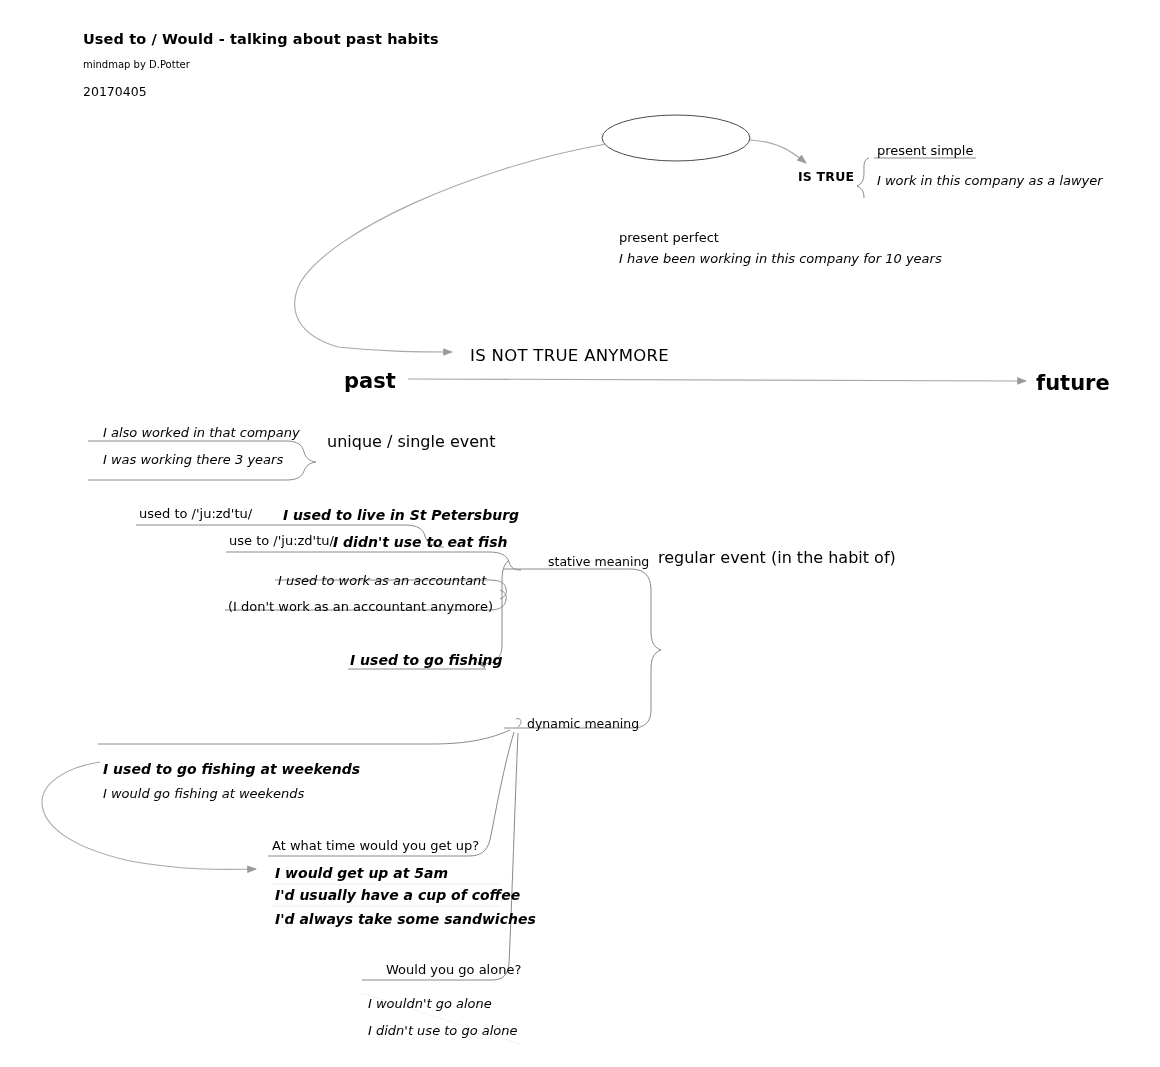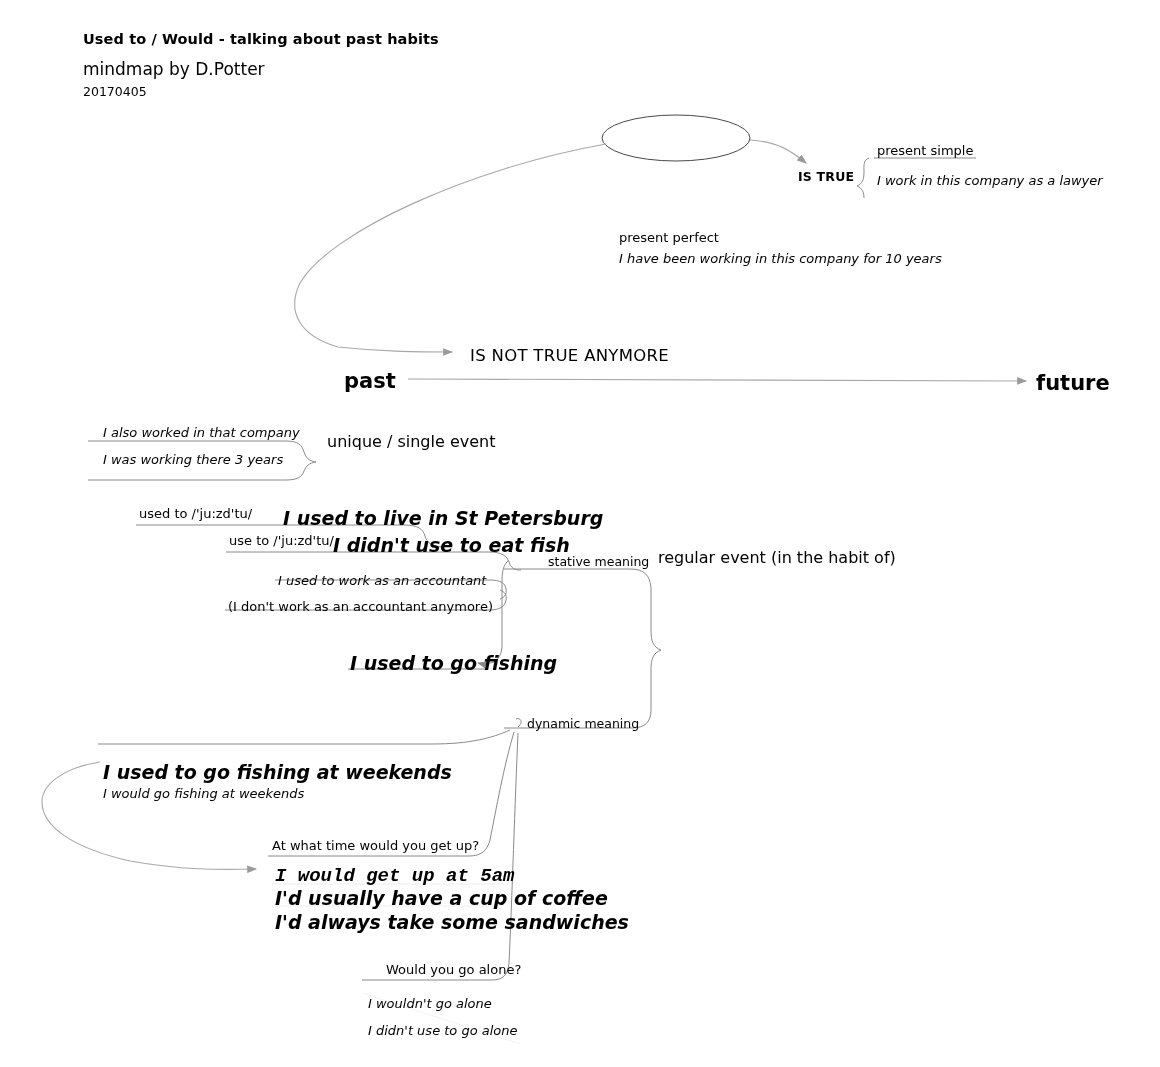--- a/index.html
+++ b/index.html
@@ -7,37 +7,37 @@
     width:1160px;height:1067px;position:relative;overflow:hidden;
     font-family:"DejaVu Sans","Liberation Sans",sans-serif;
     color:#000;
   }
   #canvas{position:absolute;left:0;top:0;width:1160px;height:1067px;}
   svg.links{position:absolute;left:0;top:0;width:1160px;height:1067px;pointer-events:none;}
   .node{position:absolute;white-space:nowrap;}
 
   
   .h-title{font-size:14.5px;font-weight:bold;letter-spacing:.1px;}
-  .h-sub{font-size:17px;}
+  .h-sub{font-size:10px;}
   .h-date{font-size:12.5px;}
 
   
   .ellipse-label{
     font-size:21px;letter-spacing:.5px;
     display:flex;align-items:center;justify-content:center;
     width:148px;height:46px;
   }
 
   .bold-cap-lg{font-size:16.5px;font-weight:normal;letter-spacing:.3px;}
   .bold-cap-sm{font-size:12.5px;font-weight:bold;letter-spacing:.2px;}
   .time-label{font-size:21px;font-weight:bold;}
 
   .hdr-plain{font-size:13px;}
   .ex-italic{font-size:13px;font-style:italic;}
-  .ex-bolditalic{font-size:19px;font-style:italic;font-weight:bold;}
+  .ex-bolditalic{font-size:14px;font-style:italic;font-weight:bold;}
   .branch-big{font-size:16px;}
   .branch-mid{font-size:12.5px;}
   .plain-sm{font-size:13px;}
   .plain-13{font-size:13px;}
 </style>
 </head>
 <body>
 
 <div id="canvas">
 
@@ -123,21 +123,21 @@
   <div class="node ex-italic" style="left:278px;top:573px;">I used to work as an accountant</div>
   <div class="node plain-13" style="left:228px;top:599px;">(I don't work as an accountant anymore)</div>
 
   <div class="node ex-bolditalic" style="left:350px;top:652px;">I used to go fishing</div>
   <div class="node branch-mid" style="left:527px;top:716px;">dynamic meaning</div>
 
   <div class="node ex-bolditalic" style="left:103px;top:761px;">I used to go fishing at weekends</div>
   <div class="node ex-italic" style="left:103px;top:786px;">I would go fishing at weekends</div>
 
   <div class="node plain-13" style="left:272px;top:838px;">At what time would you get up?</div>
-  <div class="node ex-bolditalic" style="left:275px;top:865px;font-family:Liberation Mono, monospace;">I would get up at 5am</div>
+  <div class="node ex-bolditalic" style="left:275px;top:865px;">I would get up at 5am</div>
   <div class="node ex-bolditalic" style="left:275px;top:887px;">I'd usually have a cup of coffee</div>
   <div class="node ex-bolditalic" style="left:275px;top:911px;">I'd always take some sandwiches</div>
 
   <div class="node plain-13" style="left:386px;top:962px;">Would you go alone?</div>
   <div class="node ex-italic" style="left:368px;top:996px;">I wouldn't go alone</div>
   <div class="node ex-italic" style="left:368px;top:1023px;">I didn't use to go alone</div>
 
 </div>
 
 </body></html>

